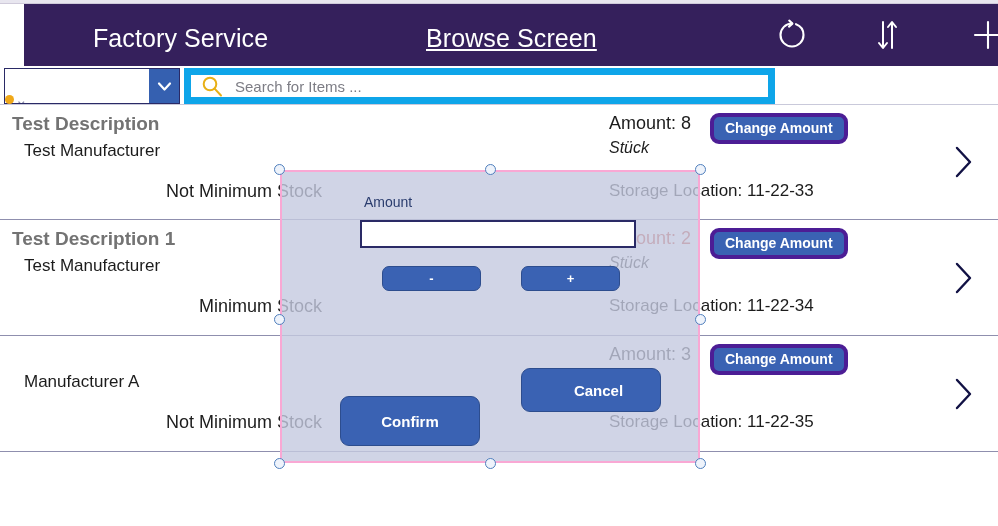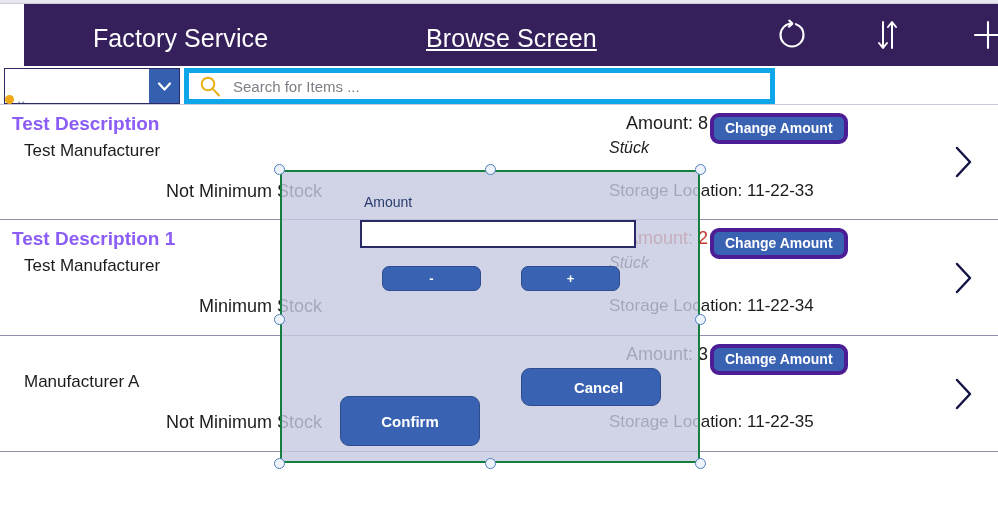--- a/index.html
+++ b/index.html
@@ -102,21 +102,21 @@
     left: 0px; bottom: -1px;
     width: 9px; height: 9px;
     background: #f0a818;
     border-radius: 50%;
   }
   .search-box {
     position: absolute;
     left: 184px; top: 0;
     width: 591px; height: 36px;
     background: #ffffff;
-    border: 5px solid #0ea5e9;
+    border: 7px solid #0ea5e9;
     display: flex; align-items: center;
     padding-left: 10px;
     cursor: text;
   }
   .search-icon { margin-right: 12px; display: flex; }
   .search-placeholder {
     font-size: 15px;
     color: #7d7d85;
   }
 
@@ -134,21 +134,21 @@
     border-bottom: 1px solid #8f8fae;
     cursor: pointer;
   }
   .list-row:first-child { border-top: 1px solid #c9c9da; }
 
   .r-title {
     position: absolute;
     left: 12px; top: 8px;
     font-size: 19px;
     font-weight: bold;
-    color: #8b5cf6;
+    color: #737373;
     white-space: nowrap;
   }
   .r-manufacturer {
     position: absolute;
     left: 24px; top: 36px;
     font-size: 17px;
     color: #1c1c1c;
     white-space: nowrap;
   }
   .r-stock {
@@ -160,21 +160,20 @@
     color: #1c1c1c;
     white-space: nowrap;
     margin-left: 32px;
   }
   .r-amount {
     position: absolute;
     left: 609px; top: 8px;
     font-size: 18px;
     color: #1c1c1c;
     white-space: nowrap;
-    margin-left: 17px;
   }
   .r-amount.low { color: #c0392b; }
   .r-unit {
     position: absolute;
     left: 609px; top: 34px;
     font-size: 16px;
     color: #1c1c1c;
     white-space: nowrap;
     font-style: italic;
   }
@@ -209,21 +208,21 @@
   
   .dialog-wrap {
     position: absolute;
     left: 280px; top: 170px;
     width: 420px; height: 293px;
   }
   .dialog {
     position: absolute;
     inset: 0;
     background: rgba(196, 201, 224, 0.80);
-    border: 2px solid #15803d;
+    border: 2px solid #f9a8d4;
   }
   .dlg-label {
     position: absolute;
     left: 82px; top: 22px;
     font-size: 14px;
     color: #2a3c6e;
   }
   .dlg-input {
     position: absolute;
     left: 78px; top: 48px;
@@ -240,21 +239,21 @@
     border-radius: 7px;
     font-size: 15px;
     font-weight: bold;
     display: flex; align-items: center; justify-content: center;
     cursor: pointer;
     user-select: none;
   }
   .btn-minus { left: 100px; top: 94px; width: 99px; height: 25px; font-size: 13px; }
   .btn-plus  { left: 239px; top: 94px; width: 99px; height: 25px; font-size: 13px; }
   .btn-confirm { left: 58px;  top: 196px; width: 140px; height: 50px; border-radius: 9px; margin-top: 28px; }
-  .btn-cancel  { left: 239px; top: 196px; width: 140px; height: 38px; border-radius: 9px; padding-left: 15px; }
+  .btn-cancel  { left: 239px; top: 196px; width: 140px; height: 44px; border-radius: 9px; padding-left: 15px; }
 
   
   .handle {
     position: absolute;
     width: 11px; height: 11px;
     background: #eef3fb;
     border: 1.5px solid #4f7fbd;
     border-radius: 50%;
     cursor: pointer;
   }

